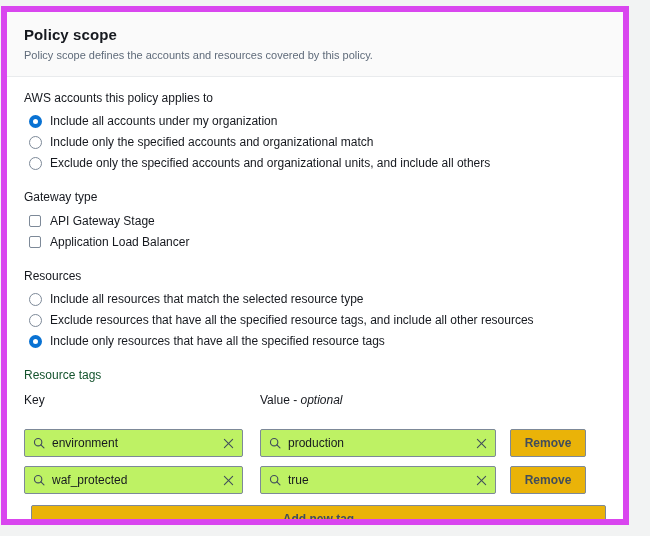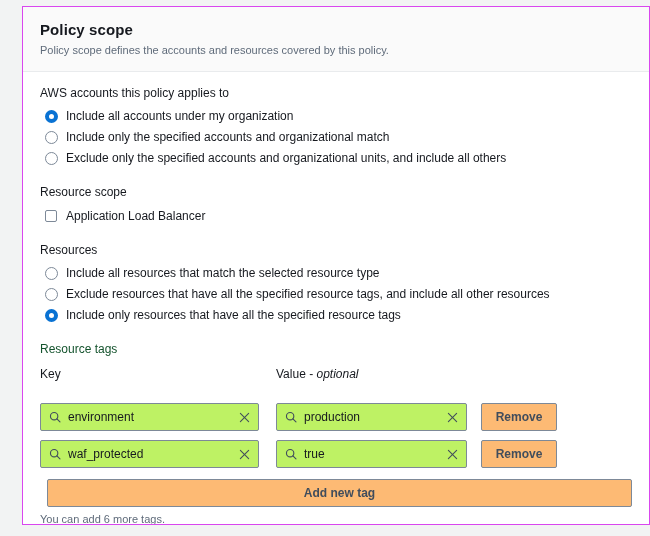--- a/index.html
+++ b/index.html
@@ -11,26 +11,26 @@
     height: 536px;
     background: #f2f3f3;
     font-family: "Liberation Sans", sans-serif;
     font-size: 12px;
     color: #16191f;
     overflow: hidden;
   }
 
   .panel {
     position: absolute;
-    left: 22px;
+    left: 1px;
     top: 6px;
     width: 628px;
     height: 519px;
     background: #ffffff;
-    border: 1px solid #d946ef;
+    border: 6px solid #d946ef;
     box-sizing: border-box;
     overflow: hidden;
   }
 
   
   .panel-header {
     background: #fafafa;
     border-bottom: 1px solid #e9ebed;
     padding: 14px 17px 13px 17px;
     box-sizing: border-box;
@@ -142,21 +142,21 @@
     position: relative;
     height: 28px;
     border: 1px solid #7d8998;
     border-radius: 2px;
     background: #bef264;
     box-sizing: border-box;
     display: flex;
     align-items: center;
   }
   .field.key { width: 219px; flex: 0 0 auto; margin-right: 17px; }
-  .field.val { width: 191px; flex: 0 0 auto; margin-right: 14px; }
+  .field.val { width: 236px; flex: 0 0 auto; margin-right: 14px; }
 
   .field-search-icon {
     margin-left: 8px;
     margin-right: 7px;
     flex: 0 0 auto;
     display: flex;
     align-items: center;
   }
   .field-text {
     font-size: 12px;
@@ -172,21 +172,21 @@
     align-items: center;
     cursor: pointer;
   }
 
   .btn {
     height: 28px;
     min-width: 76px;
     padding: 0 13px;
     border: 1px solid #7d8998;
     border-radius: 2px;
-    background: #fdba74;
+    background: #eab308;
     color: #414d5c;
     font-family: "Liberation Sans", sans-serif;
     font-size: 12px;
     font-weight: bold;
     line-height: 26px;
     text-align: center;
     box-sizing: border-box;
     cursor: pointer;
     white-space: nowrap;
   }
@@ -228,22 +228,26 @@
 
       <div class="opt-row">
         <span class="radio"></span>
         <span class="opt-label">Exclude only the specified accounts and organizational units, and include all others</span>
       </div>
     </div>
 
     <div class="spacer-group"></div>
 
     <div class="group">
-      <div class="group-label">Resource scope</div>
-
+      <div class="group-label">Gateway type</div>
+
+      <div class="opt-row">
+        <span class="checkbox"></span>
+        <span class="opt-label">API Gateway Stage</span>
+      </div>
 
       <div class="opt-row">
         <span class="checkbox"></span>
         <span class="opt-label">Application Load Balancer</span>
       </div>
     </div>
 
     <div class="spacer-group"></div>
 
     <div class="group">

